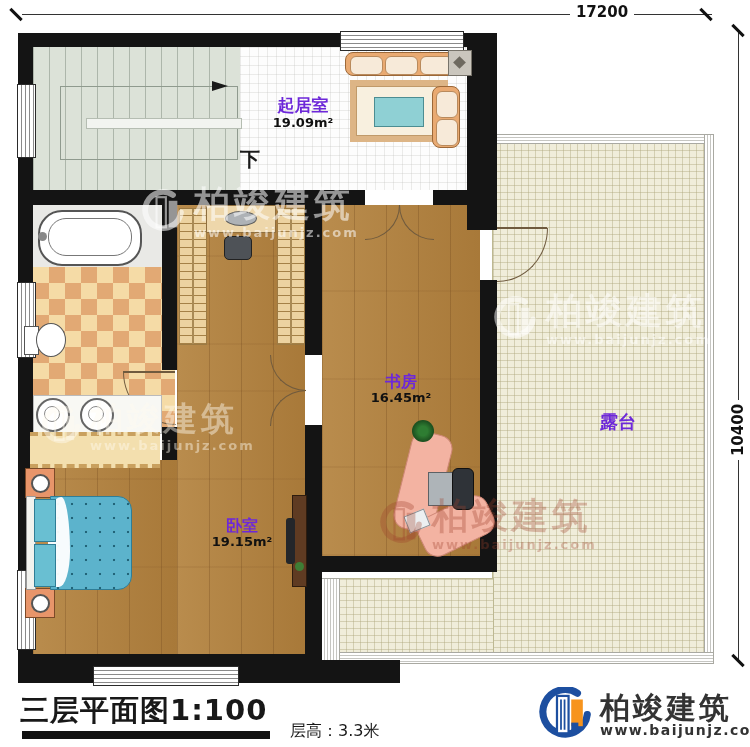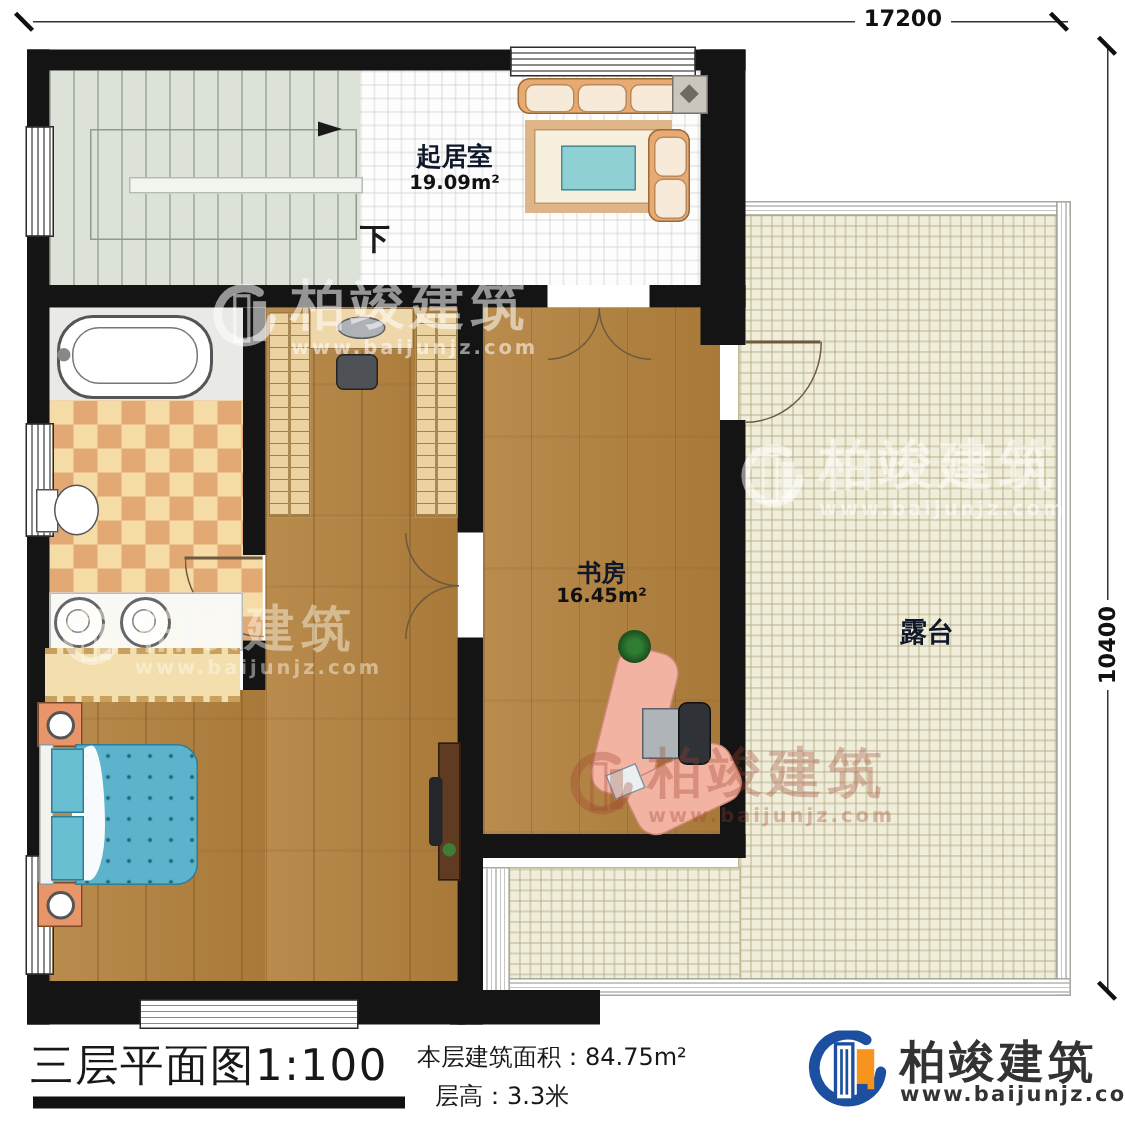--- a/index.html
+++ b/index.html
@@ -44,32 +44,32 @@
   .rug{background:#f8f0df;border:6px solid #ddb586;box-shadow:inset 0 0 0 1px #c09a6a;}
   .ctable{background:#8fd0d4;border:1px solid #4c8d92;position:absolute;}
   .ward{background:#ecd2a0;border:1px solid #9c7a43;
         background-image:linear-gradient(90deg,transparent 0 12px,#a98a55 12px 14px,transparent 14px),
         repeating-linear-gradient(0deg, rgba(140,100,40,.75) 0 1px, transparent 1px 8px);}
   .mat{background:#f3dfae;border-top:4px dashed #c9a05e;border-bottom:4px dashed #c9a05e;}
   .lampbox{background:#e8956a;border:1px solid #7c4a28;}
   .lamp{background:#fff;border:2px solid #555;border-radius:50%;position:absolute;}
   
   .room-label{position:absolute;text-align:center;line-height:1.15;}
-  .rn{font-size:16px;font-weight:700;color:#0f172a;}
+  .rn{font-size:16px;font-weight:700;color:#6d28d9;}
   .ra{font-size:13px;font-weight:700;color:#111;}
   .dimtext{font-size:15px;font-weight:600;color:#111;background:#fff;text-align:center;}
   .dimline{background:#333;}
   .tick{position:absolute;width:16px;height:3px;background:#111;transform:rotate(45deg);}
   
   .wm{position:absolute;display:flex;align-items:center;gap:8px;pointer-events:none;}
   .wm .wtxt{line-height:1;}
   .wm .big{font-size:36px;font-weight:700;letter-spacing:4px;}
   .wm .url{font-size:13px;font-weight:700;letter-spacing:2px;margin-top:4px;}
   
-  .ft-title{position:absolute;font-size:29px;font-weight:400;color:#181818;letter-spacing:1px;}
+  .ft-title{position:absolute;font-size:29px;font-weight:700;color:#181818;letter-spacing:1px;}
   .ft-sub{position:absolute;font-size:16px;color:#181818;}
   .brand-name{position:absolute;font-size:30px;font-weight:700;color:#333;letter-spacing:3px;}
   .brand-url{position:absolute;font-size:14px;font-weight:700;color:#333;letter-spacing:1.5px;}
   .arrow{width:0;height:0;border-left:16px solid #1a1a1a;border-top:5px solid transparent;border-bottom:5px solid transparent;}
 </style>
 </head>
 <body>
 
 <svg width="0" height="0" style="position:absolute">
   <defs>
@@ -197,20 +197,24 @@
   <div class="abs" style="left:412px;top:420px;width:22px;height:22px;background:radial-gradient(circle,#2e7d32 30%,#1b4d1e 70%);border-radius:50%"></div>
 
   <div class="room-label" style="left:253px;top:96px;width:100px">
     <div class="rn" style="font-size:17px">起居室</div>
     <div class="ra">19.09m²</div>
   </div>
   <div class="room-label" style="left:353px;top:373px;width:96px">
     <div class="rn">书房</div>
     <div class="ra">16.45m²</div>
   </div>
+  <div class="room-label" style="left:194px;top:517px;width:96px">
+    <div class="rn">卧室</div>
+    <div class="ra">19.15m²</div>
+  </div>
   <div class="room-label" style="left:570px;top:412px;width:96px">
     <div class="rn" style="font-size:18px">露台</div>
   </div>
 
   <div class="wm" style="left:140px;top:186px;color:rgba(255,255,255,.55)">
     <svg width="46" height="50" viewBox="0 0 64 64">
         <use href="#bjmark"></use>
       </svg>
     <div class="wtxt">
         <div class="big">柏竣建筑</div>
@@ -251,21 +255,20 @@
   <div class="tick" style="left:698px;top:13px"></div>
   <div class="tick" style="left:730px;top:29px"></div>
   <div class="tick" style="left:730px;top:659px"></div>
   <div class="abs dimtext" style="left:570px;top:3px;width:64px">17200</div>
   <div class="abs dimtext" style="left:708px;top:421px;width:60px;transform:rotate(-90deg)">10400</div>
 
   <div class="ft-title" style="left:20px;top:691px">
     <span>三层平面图</span><span>1:100</span>
   </div>
   <div class="abs" style="left:22px;top:731px;width:248px;height:8px;background:#111"></div>
-  <div class="ft-sub" style="left:278px;top:695px">本层建筑面积：84.75m²</div>
   <div class="ft-sub" style="left:290px;top:721px">层高：3.3米</div>
 
   <svg class="abs" style="left:536px;top:687px" width="58" height="57" viewBox="0 0 64 64">
     <path d="M46 7 A25 25 0 1 0 57 31" fill="none" stroke="#1d4fa0" stroke-width="8" stroke-linecap="round"></path>
     <rect x="23" y="10" width="13" height="42" fill="#fff" stroke="#1d4fa0" stroke-width="2.5"></rect>
     <rect x="26.5" y="14" width="2" height="34" fill="#1d4fa0"></rect>
     <rect x="30.5" y="14" width="2" height="34" fill="#1d4fa0"></rect>
     <rect x="39" y="14" width="13" height="30" fill="#f7941d"></rect>
     <rect x="39" y="40" width="8" height="12" fill="#1d4fa0"></rect>
   </svg>

